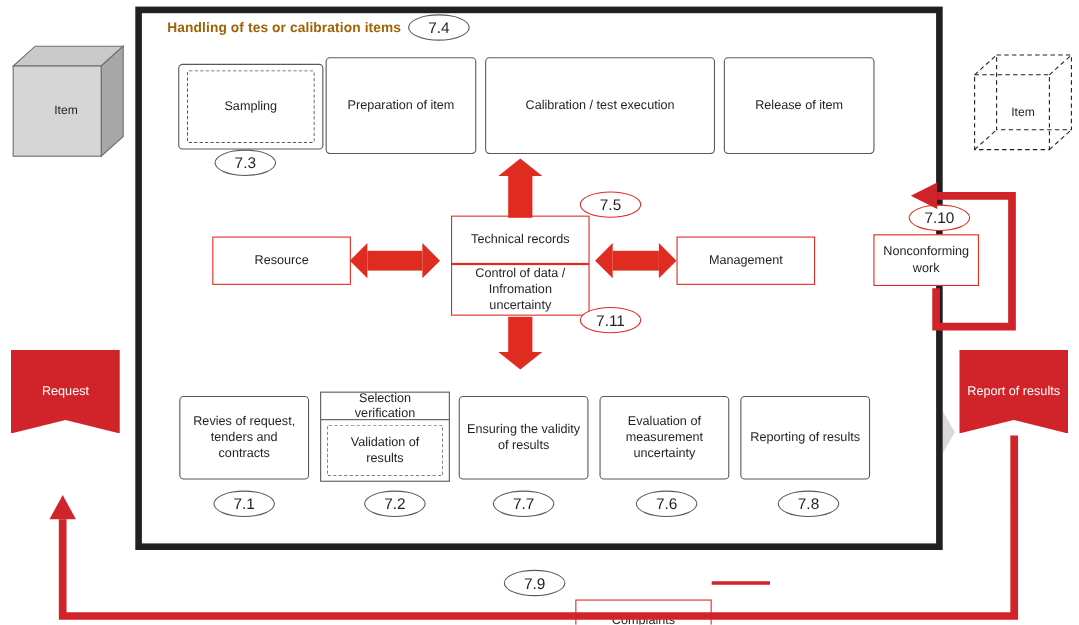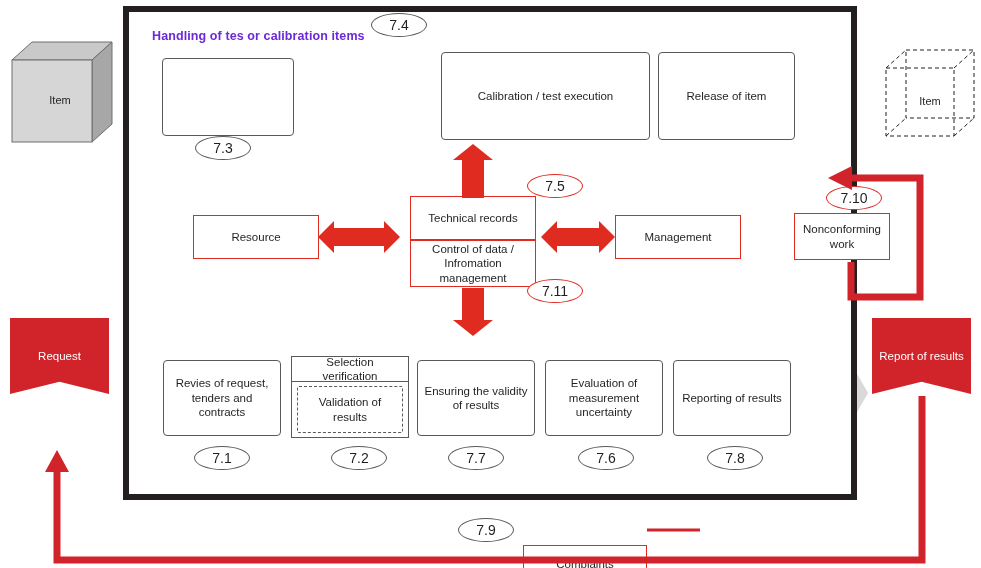--- a/index.html
+++ b/index.html
@@ -22,23 +22,22 @@
   
   .main-frame {
     left: 123px; top: 6px; width: 734px; height: 494px;
     border: 6px solid #231f20;
     background: #ffffff;
   }
   .section-title {
     left: 152px; top: 18px;
     font-size: 12.5px;
     font-weight: bold;
-    color: #6d28d9;
+    color: #a16207;
     letter-spacing: 0.1px;
-    margin-top: 11px;
   }
 
   
   .band {
     background: #d9d9d9;
   }
   .band-top { left: 152px; top: 42px; width: 650px; height: 109px; }
   .band-bottom { left: 152px; top: 344px; width: 688px; height: 98px; }
   .chev {
     position: absolute;
@@ -209,29 +208,31 @@
   <div class="chev chev-top"></div>
   <div class="abs band band-bottom"></div>
   <div class="chev chev-bot"></div>
 
   <div class="abs main-frame"></div>
 
   <div class="abs section-title">Handling of tes or calibration items</div>
   <div class="abs tag t74">7.4</div>
 
   <div class="abs b-sampling-outer"></div>
+  <div class="abs box dashed b-sampling">Sampling</div>
   <div class="abs tag t73">7.3</div>
 
+  <div class="abs box b-prep">Preparation of item</div>
   <div class="abs box b-cal">Calibration / test execution</div>
   <div class="abs box b-release">Release of item</div>
 
   <div class="abs box red b-resource">Resource</div>
   <div class="abs box red b-tech">Technical records</div>
   <div class="abs tag red t75">7.5</div>
-  <div class="abs box red b-control">Control of data / Infromation management</div>
+  <div class="abs box red b-control">Control of data / Infromation uncertainty</div>
   <div class="abs tag red t711">7.11</div>
   <div class="abs box red b-mgmt">Management</div>
   <div class="abs box red b-noncon">Nonconforming work</div>
   <div class="abs tag red t710">7.10</div>
 
   <div class="abs red-fill arrow-up"></div>
   <div class="abs red-fill arrow-down"></div>
   <div class="abs red-fill arrow-lr-left"></div>
   <div class="abs red-fill arrow-lr-right"></div>
 

